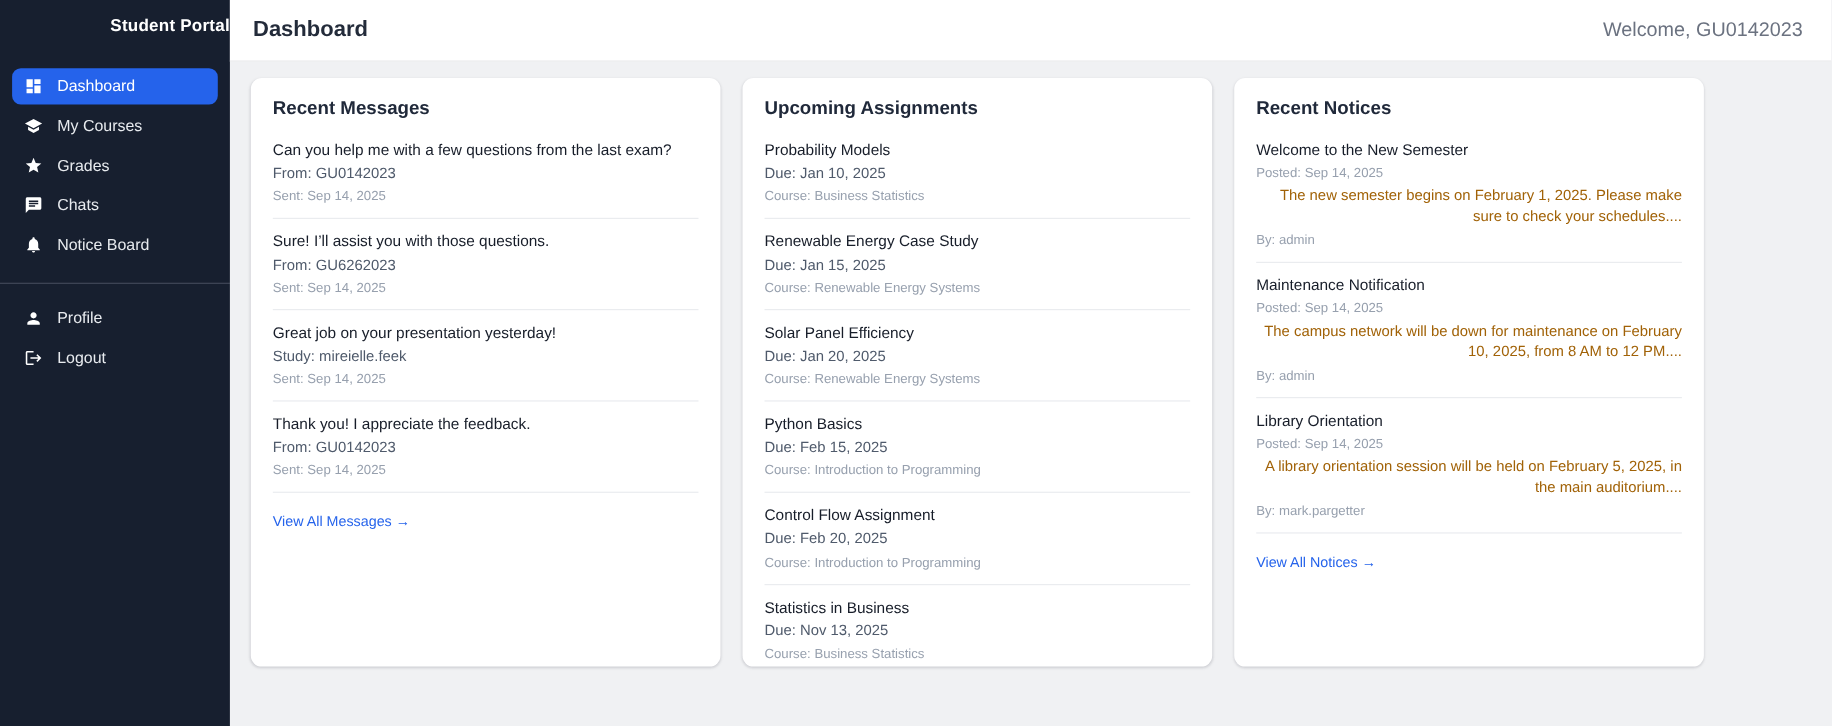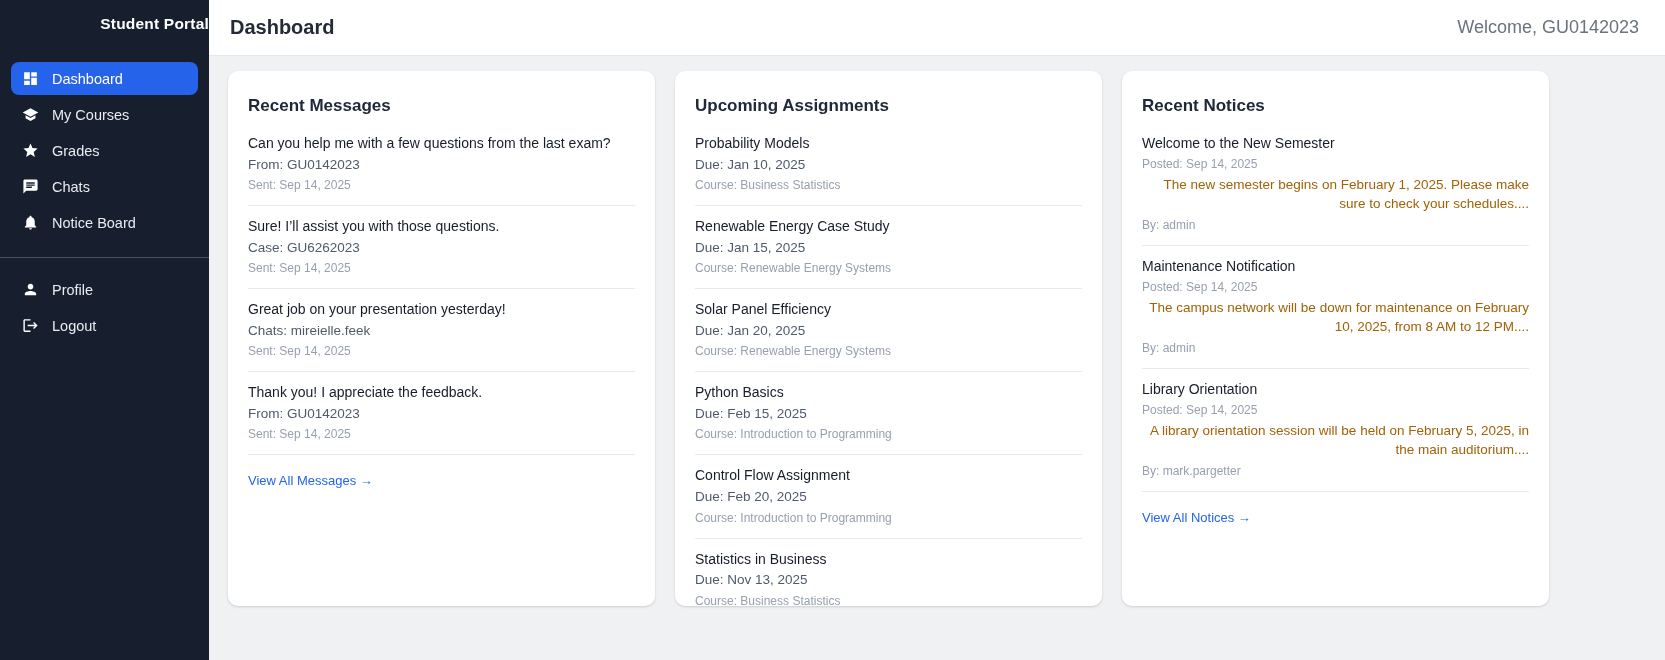--- a/index.html
+++ b/index.html
@@ -68,21 +68,21 @@
     display: flex;
     gap: 20px;
     align-items: flex-start;
   }
   .card {
     width: 427px;
     height: 535px;
     background: #ffffff;
     border-radius: 10px;
     box-shadow: 0 1px 3px rgba(15,23,42,0.10), 0 1px 2px rgba(15,23,42,0.06);
-    padding: 25px 20px 20px 20px;
+    padding: 18px 20px 20px 20px;
     overflow: hidden;
   }
   .card-title {
     font-size: 17px;
     font-weight: bold;
     color: #20293a;
     margin-bottom: 7px;
   }
   .list-item {
     padding: 11px 0 13px 0;
@@ -183,26 +183,26 @@
     <section class="card">
       <h2 class="card-title">Recent Messages</h2>
 
       <div class="list-item">
         <div class="item-title">Can you help me with a few questions from the last exam?</div>
         <div class="item-meta">From: GU0142023</div>
         <div class="item-small">Sent: Sep 14, 2025</div>
       </div>
       <div class="list-item">
         <div class="item-title">Sure! I’ll assist you with those questions.</div>
-        <div class="item-meta">Case: GU6262023</div>
+        <div class="item-meta">From: GU6262023</div>
         <div class="item-small">Sent: Sep 14, 2025</div>
       </div>
       <div class="list-item">
         <div class="item-title">Great job on your presentation yesterday!</div>
-        <div class="item-meta">Chats: mireielle.feek</div>
+        <div class="item-meta">Study: mireielle.feek</div>
         <div class="item-small">Sent: Sep 14, 2025</div>
       </div>
       <div class="list-item">
         <div class="item-title">Thank you! I appreciate the feedback.</div>
         <div class="item-meta">From: GU0142023</div>
         <div class="item-small">Sent: Sep 14, 2025</div>
       </div>
 
       <a class="view-all">View All Messages →</a>
     </section>

